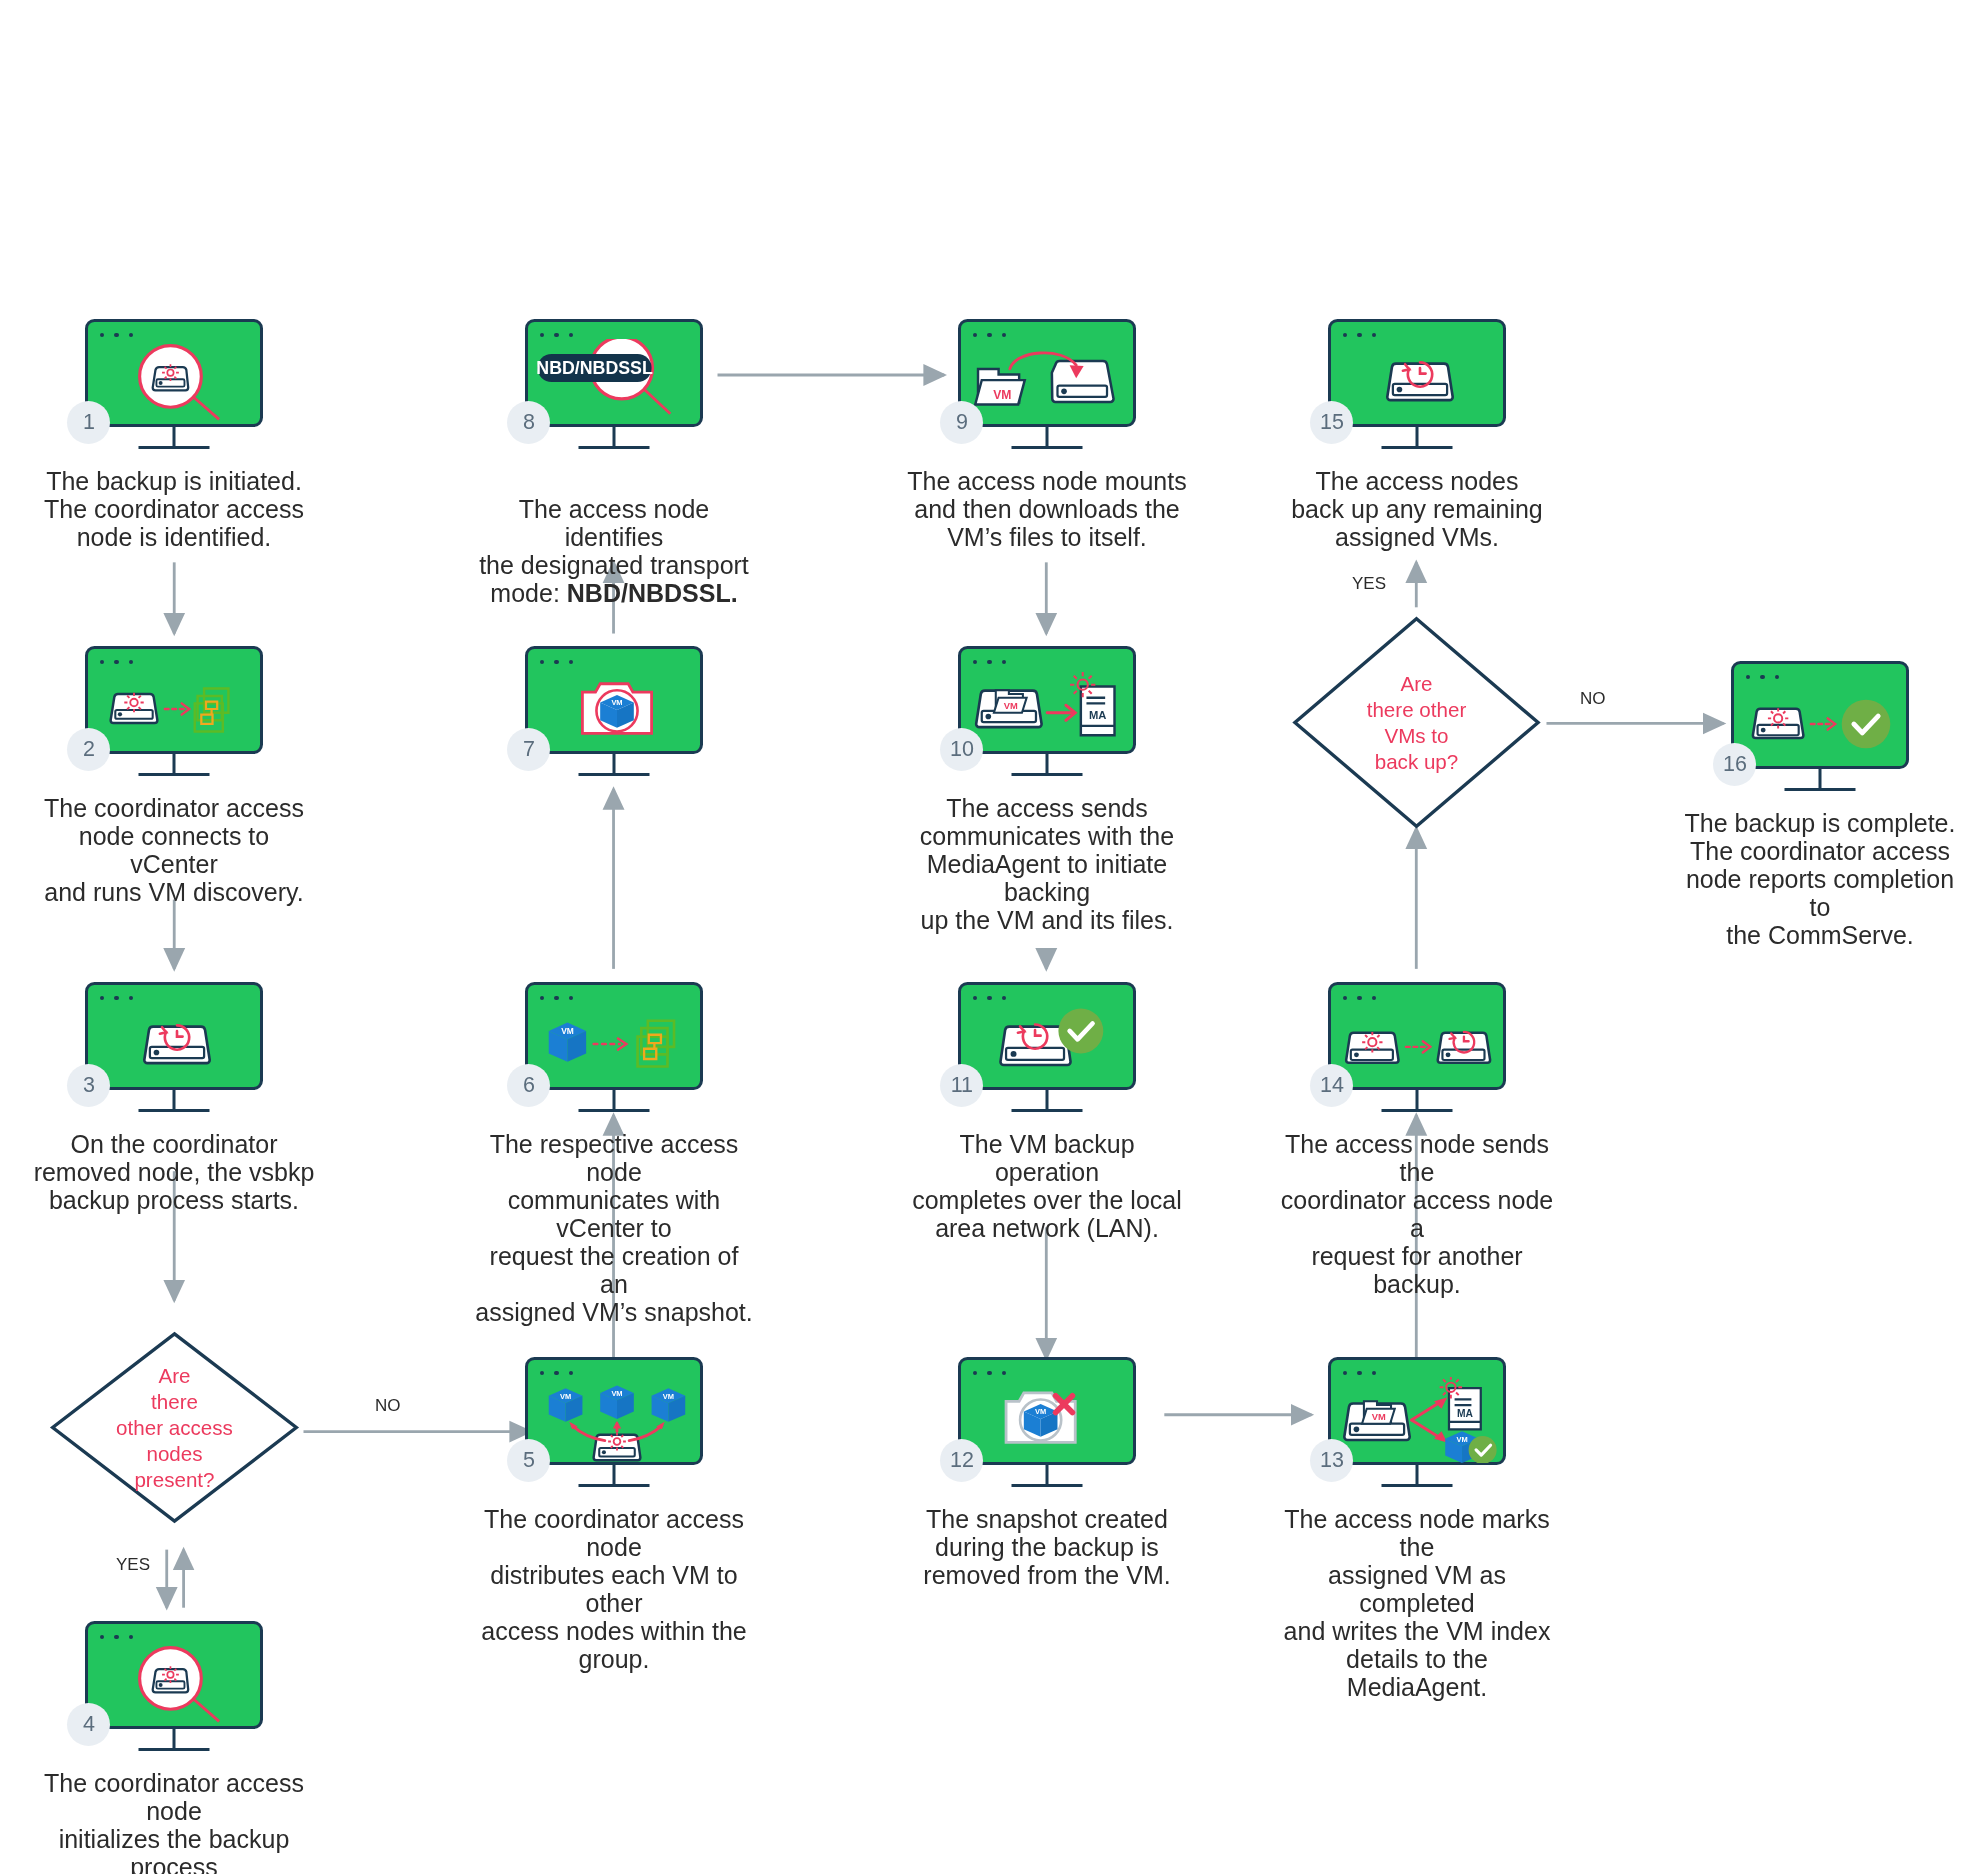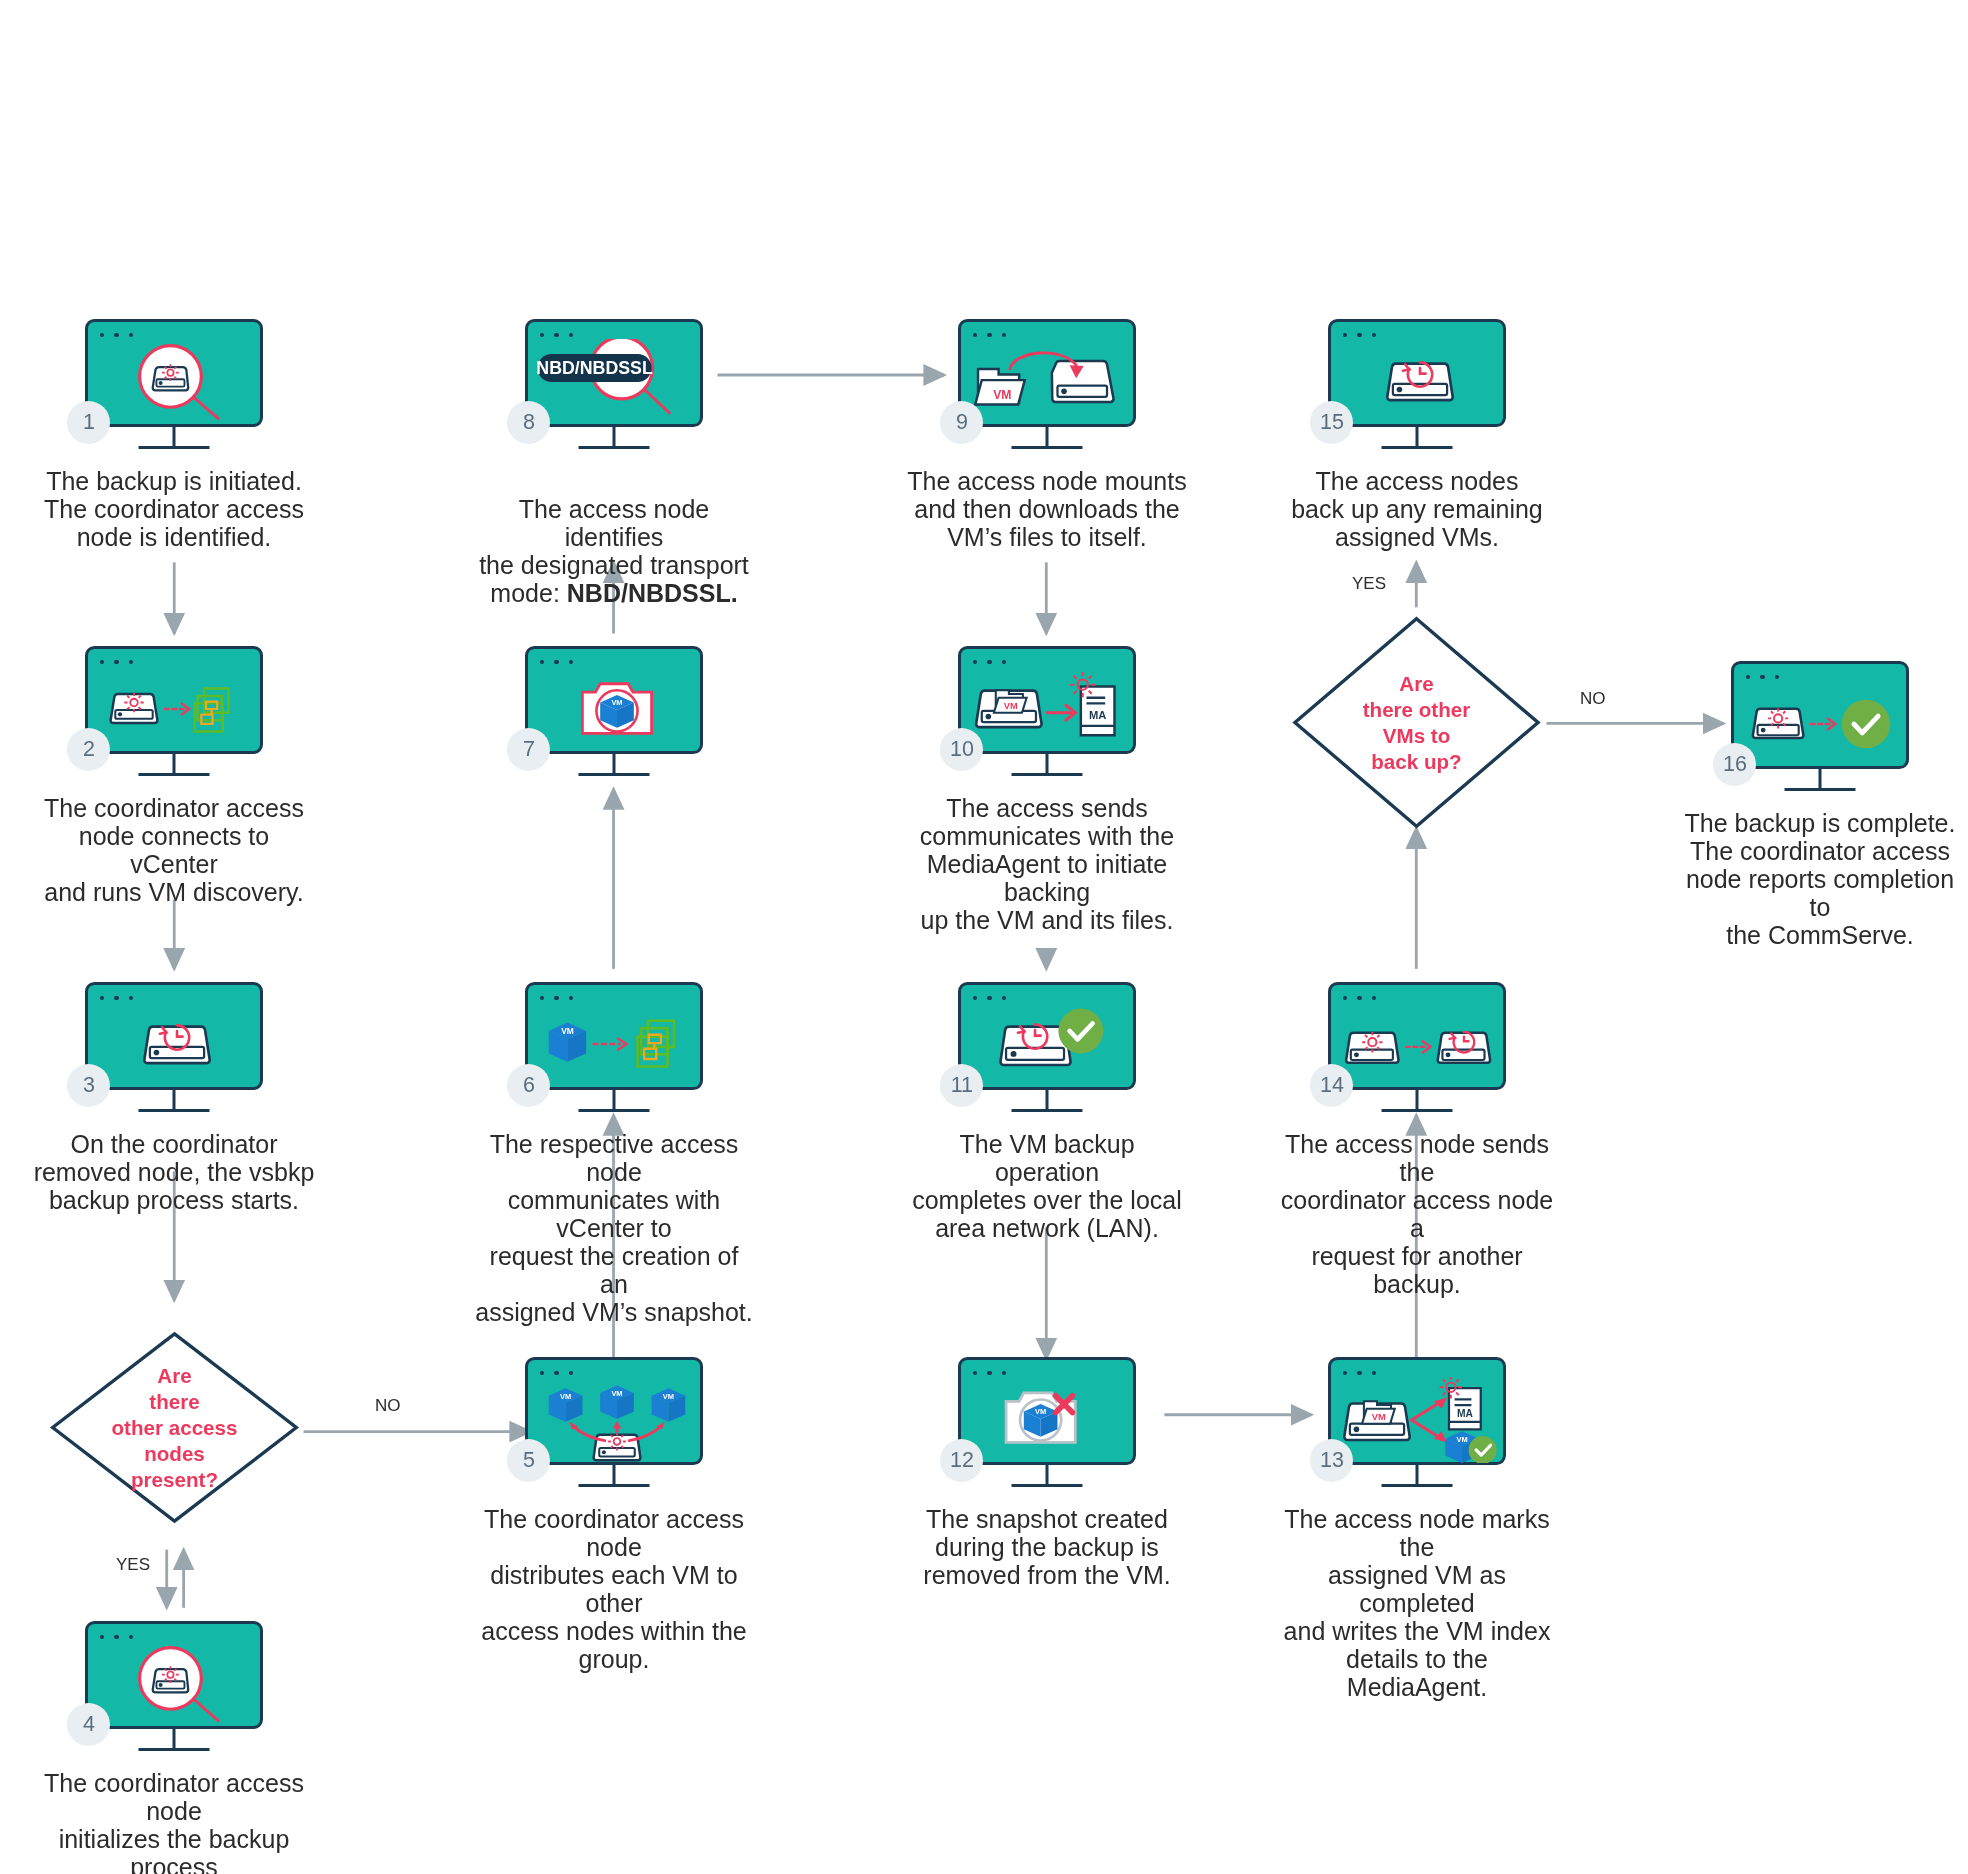--- a/index.html
+++ b/index.html
@@ -8,21 +8,21 @@
     font-family:"Liberation Sans","DejaVu Sans",sans-serif;
     color:#22313f;
   }
   #canvas{position:absolute;inset:0;}
   svg.wires{position:absolute;left:0;top:0;width:1968px;height:1875px;pointer-events:none;}
 
   
   .node{position:absolute;}
   .screen{
     position:relative;width:178px;height:108px;
-    border:3.3px solid #1b3a52;border-radius:9.4px;background:#14b8a6;box-sizing:border-box;
+    border:3.3px solid #1b3a52;border-radius:9.4px;background:#22c55e;box-sizing:border-box;
   }
   .dots{position:absolute;left:12px;top:11.2px;display:flex;gap:10.3px;}
   .dots i{width:4.2px;height:4.2px;border-radius:50%;background:#1b3a52;display:block;}
   .stand{position:absolute;left:50%;top:108px;transform:translateX(-50%);}
   .stand .post{width:3.3px;height:19px;background:#1b3a52;margin:0 auto;}
   .stand .foot{width:71px;height:3.3px;background:#1b3a52;}
   .badge{
     position:absolute;left:-20.6px;top:79px;width:43px;height:43px;border-radius:50%;
     background:#e9eef3;color:#5b6d7d;font-size:21.5px;display:flex;align-items:center;
     justify-content:center;z-index:3;
@@ -32,21 +32,21 @@
     position:absolute;top:148px;left:50%;transform:translateX(-50%);
     width:281px;text-align:center;font-size:25px;line-height:28px;color:#2b2b2b;
     white-space:pre-line;
   }
   .caption b{font-weight:bold;}
 
   
   .diamond{position:absolute;width:253px;height:197px;}
   .diamond .dtext{
     position:absolute;inset:0;display:flex;align-items:center;justify-content:center;
-    color:#ec3a5e;font-size:20.6px;line-height:26px;text-align:center;white-space:pre-line;font-weight:bold;
+    color:#ec3a5e;font-size:20.6px;line-height:26px;text-align:center;white-space:pre-line;
   }
 
   
   .elabel{position:absolute;font-size:17px;color:#2b2b2b;}
 </style>
 </head>
 <body>
 
 <div id="canvas">
 

